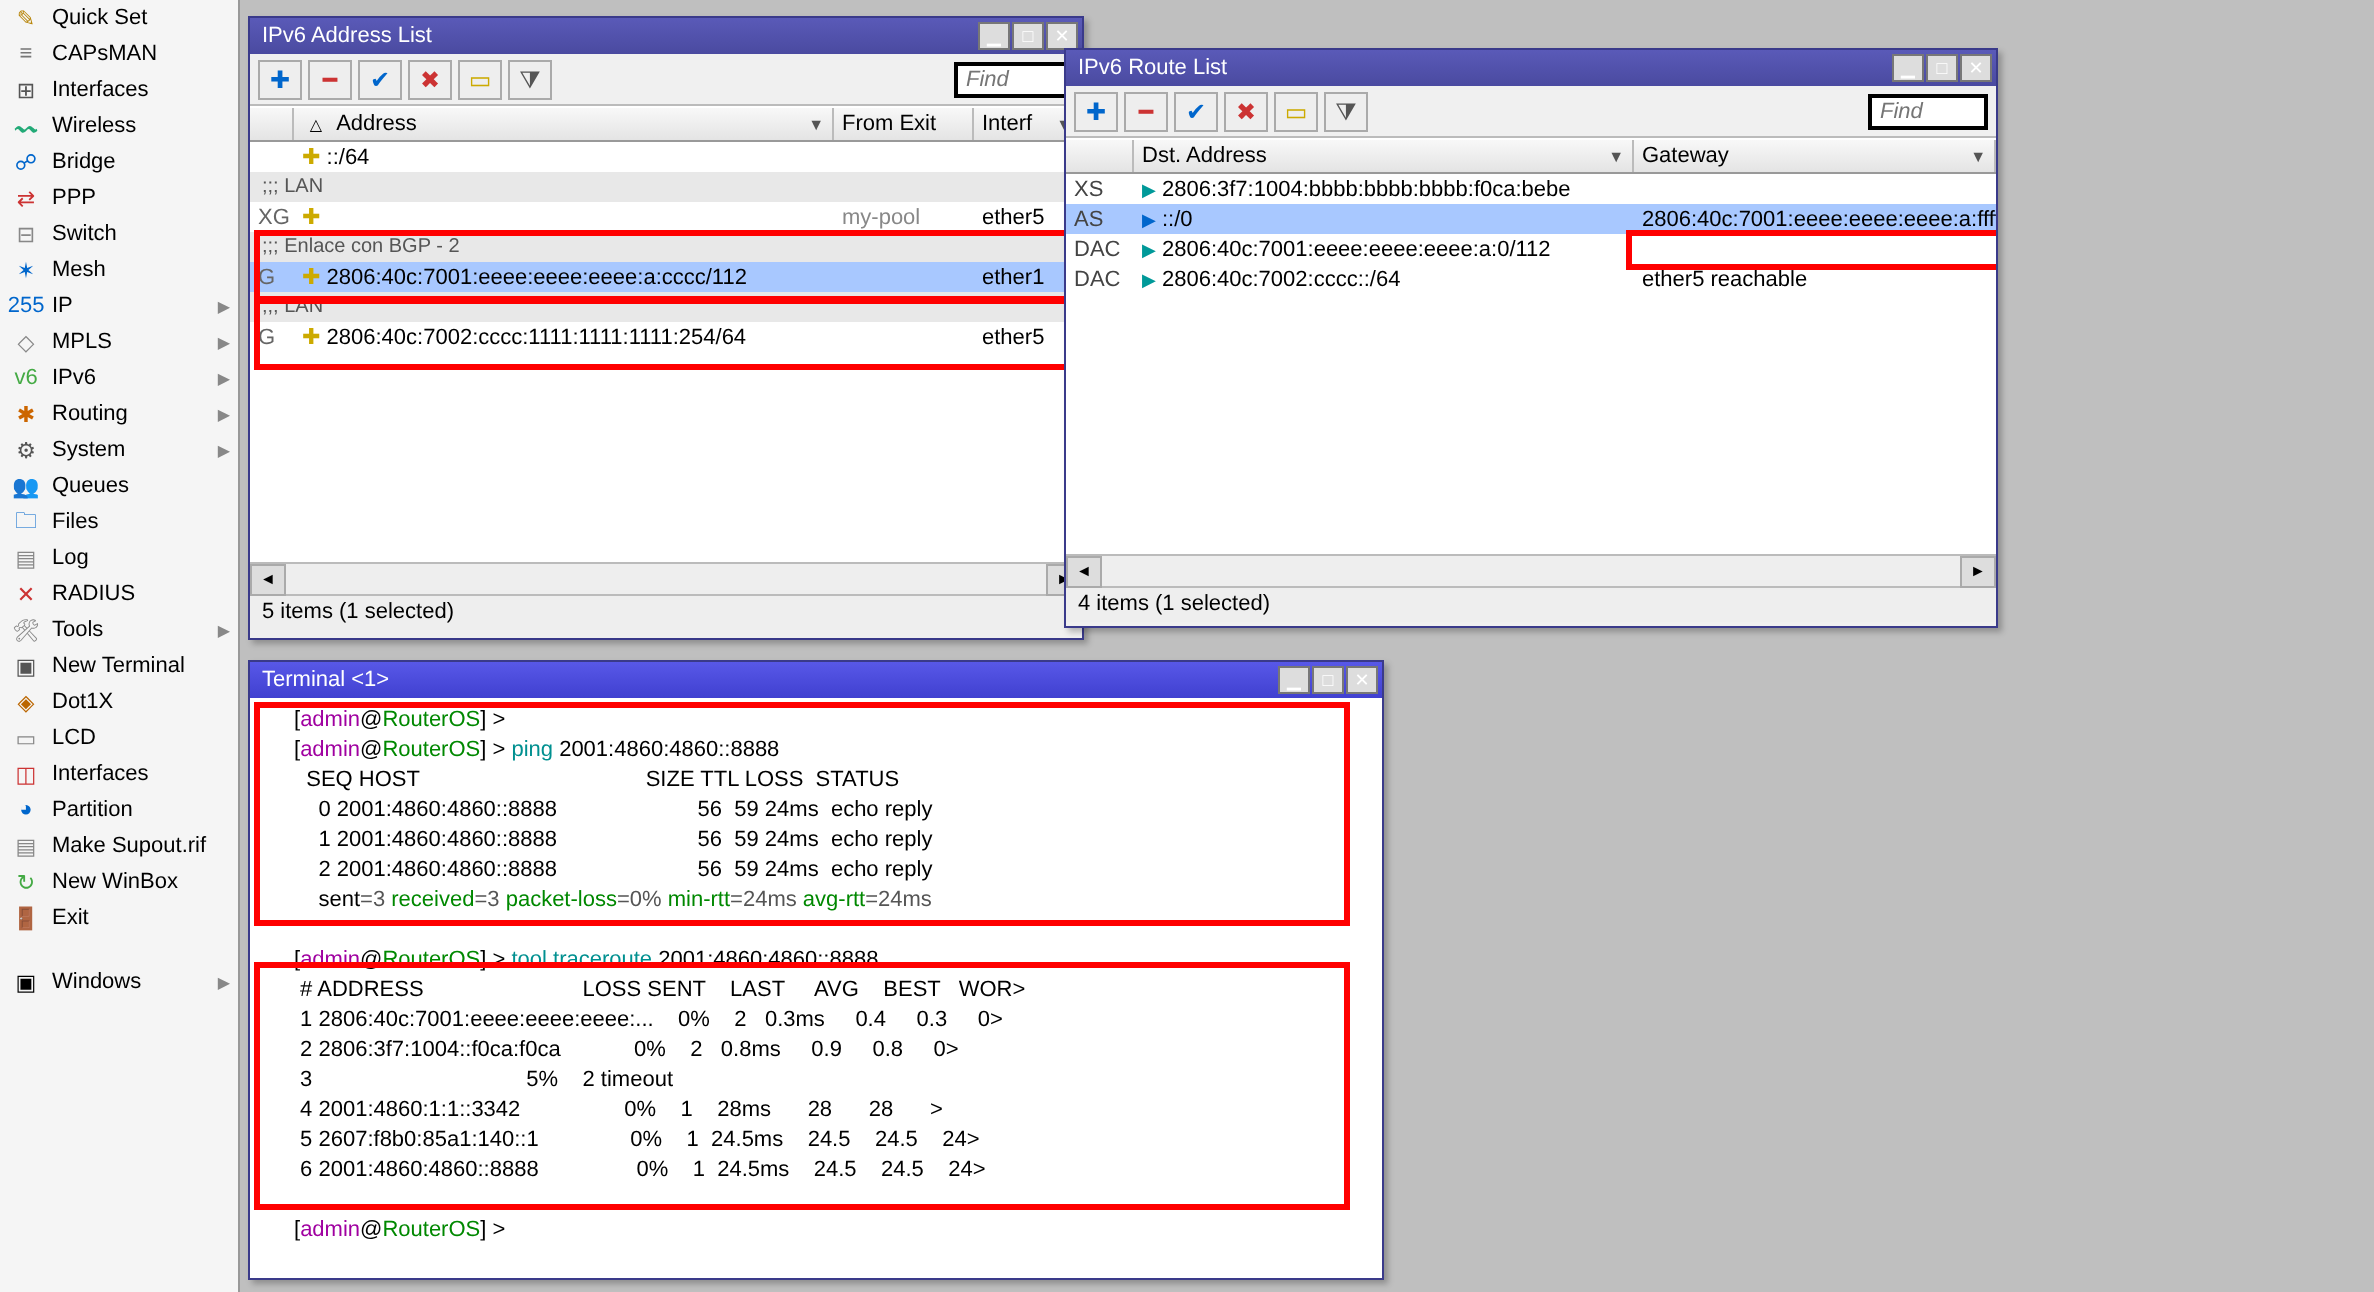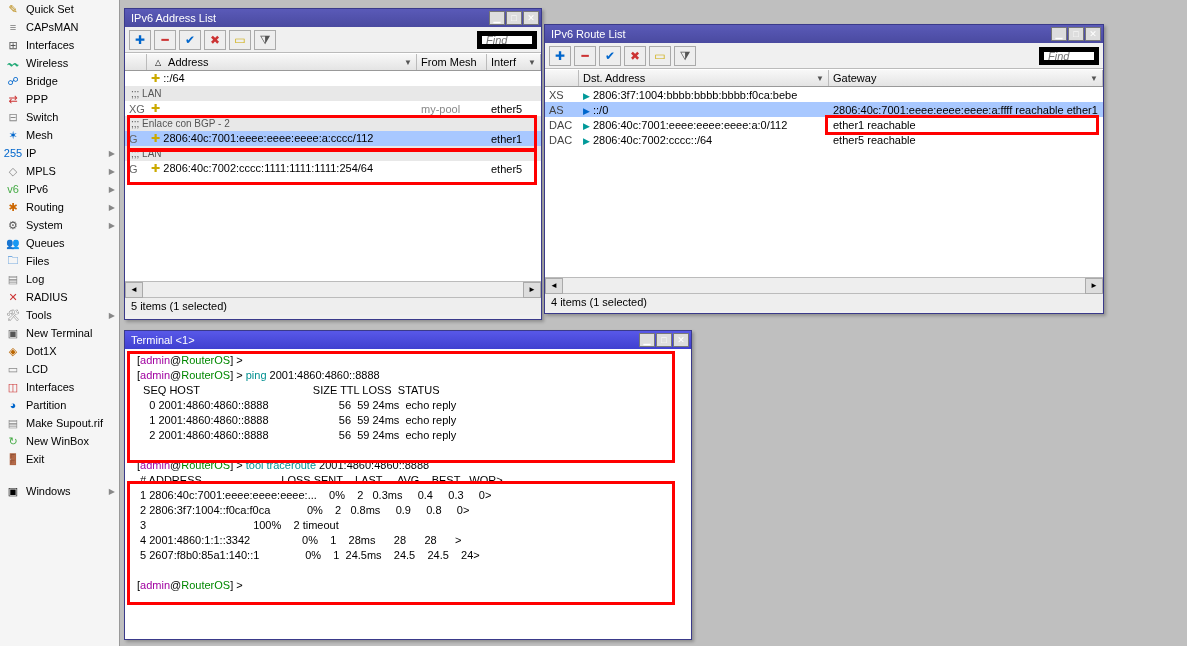--- a/index.html
+++ b/index.html
@@ -11,36 +11,36 @@
 .tri{margin-left:auto;color:#888;font-size:8px}
 .mdi{position:absolute;left:120px;top:0;width:1067px;height:646px;background:#bfbfbf}
 
 .win{position:absolute;background:#f0f0f0;border:1px solid #3a3a8a;box-shadow:2px 2px 3px rgba(0,0,0,.25)}
 .titlebar{height:18px;background:linear-gradient(#5a5ab8,#4a4aa0);color:#fff;display:flex;align-items:center;padding:0 2px 0 6px;font-size:11px}
 .titlebar.active{background:linear-gradient(#5858e8,#4040d0)}
 .titlebar .sp{flex:1}
 .wbtn{width:16px;height:14px;border:1px solid #777;background:#ddd;margin-left:1px;font-size:9px;line-height:12px;text-align:center;cursor:pointer}
 .toolbar{height:26px;display:flex;align-items:center;padding:2px 4px;gap:3px;border-bottom:1px solid #bbb}
 .tbtn{width:22px;height:20px;border:1px solid #aaa;background:#eee;display:flex;align-items:center;justify-content:center;cursor:pointer;font-size:12px}
-.find{margin-left:auto;width:60px;height:18px;border:5px solid #000000;background:#fff;color:#aaa;font-style:italic;padding:0 4px}
+.find{margin-left:auto;width:60px;height:18px;border:2px solid #000000;background:#fff;color:#aaa;font-style:italic;padding:0 4px}
 .hdr{display:flex;height:18px;background:#eee;border-bottom:1px solid #999;border-top:1px solid #fff}
 .hc{border-right:1px solid #bbb;padding:2px 4px;background:linear-gradient(#f8f8f8,#e4e4e4);overflow:hidden;display:flex;align-items:center}
 .hc .dd{margin-left:auto;font-size:8px;color:#555}
 .rows{background:#fff;position:relative;overflow:hidden}
 .row{display:flex;height:15px;align-items:center}
 .row.sel{background:#a8c8ff}
 .row.cmt{background:#e8e8e8;color:#555;padding-left:6px;font-size:10px}
 .cell{padding:0 4px;overflow:hidden;white-space:nowrap}
 .status{height:18px;padding:2px 6px;border-top:1px solid #bbb;background:#eee}
 .scroll-h{height:16px;background:#eee;border-top:1px solid #bbb;position:relative}
 .scroll-h::before{content:"◄";position:absolute;left:0;width:16px;height:14px;border:1px solid #aaa;background:#ddd;text-align:center;font-size:8px;line-height:14px}
 .scroll-h::after{content:"►";position:absolute;right:0;width:16px;height:14px;border:1px solid #aaa;background:#ddd;text-align:center;font-size:8px;line-height:14px}
 .redbox{border:3px solid red;position:absolute;pointer-events:none}
 
-.term{background:#fff;font-family:Consolas,monospace;font-size:12px;line-height:15px;padding:4px 12px;position:relative;height:calc(100% - 18px);overflow:hidden}
+.term{background:#fff;font-family:Consolas,monospace;font-size:12px;line-height:15px;padding:4px 22px;position:relative;height:calc(100% - 18px);overflow:hidden}
 .term .ln{white-space:pre}
 .c-cy{color:#009090}.c-gn{color:#008800}.c-mg{color:#a000a0}.c-pm{color:#555}
 </style>
 </head>
 <body>
 
 <div class="nav">
   <div id="nav-items">
       <div class="nav-item">
         <span class="ico" style="color:#b8860b">✎</span>
@@ -177,21 +177,21 @@
       <div class="tbtn" style="color:#06c">✔</div>
       <div class="tbtn" style="color:#c33">✖</div>
       <div class="tbtn" style="color:#ca0">▭</div>
       <div class="tbtn" style="color:#555">⧩</div>
       <input class="find" placeholder="Find" style="">
     </div>
     <div class="hdr">
       <div class="hc" style="width:22px"></div>
       <div class="hc" style="width:270px"><span class="ico" style="font-size:8px">△</span>&nbsp;<span>Address</span><span class="dd">▼</span></div>
       <div class="hc" style="width:70px">
-          <span>From Mesh</span>
+          <span>From Exit</span>
         </div>
       <div class="hc" style="flex:1">
           <span>Interf</span>
           <span class="dd">▼</span>
         </div>
     </div>
     <div class="rows" style="height:210px" id="addr-rows">
       <div class="redbox" style="left:2px;top:44px;width:410px;height:36px"></div>
       <div class="redbox" style="left:2px;top:78px;width:410px;height:36px"></div>
     <div class="row">
@@ -219,21 +219,21 @@
           <div class="cell" style="width:22px;color:#666">G</div>
           <div class="cell" style="width:270px"><span style="color:#ca0">✚</span> 2806:40c:7002:cccc:1111:1111:1111:254/64</div>
           <div class="cell" style="width:70px;color:#888"></div>
           <div class="cell" style="flex:1">ether5</div>
         </div>
       </div>
     <div class="scroll-h"></div>
     <div class="status">5 items (1 selected)</div>
   </div>
 
-  <div class="win" style="left:424px;top:24px;width:560px;height:290px">
+  <div class="win" style="left:412px;top:24px;width:467px;height:290px">
     <div class="titlebar">
       <span>IPv6 Route List</span>
       <span class="sp"></span>
       <span class="wbtn">▁</span>
       <span class="wbtn">□</span>
       <span class="wbtn">✕</span>
     </div>
     <div class="toolbar">
       <div class="tbtn" style="color:#06c">✚</div>
       <div class="tbtn" style="color:#c33">━</div>
@@ -261,21 +261,20 @@
           <div class="cell" style="width:250px"><span style="color:#099;font-size:9px">▶</span> 2806:3f7:1004:bbbb:bbbb:bbbb:f0ca:bebe</div>
         </div>
         <div class="row sel">
           <div class="cell" style="width:34px;color:#444">AS</div>
           <div class="cell" style="width:250px"><span style="color:#06c;font-size:9px">▶</span> ::/0</div>
           <div class="cell" style="flex:1">2806:40c:7001:eeee:eeee:eeee:a:ffff reachable ether1</div>
         </div>
         <div class="row">
           <div class="cell" style="width:34px;color:#444">DAC</div>
           <div class="cell" style="width:250px"><span style="color:#099;font-size:9px">▶</span> 2806:40c:7001:eeee:eeee:eeee:a:0/112</div>
-          <div class="cell" style="flex:1">ether1 reachable</div>
         </div>
         <div class="row">
           <div class="cell" style="width:34px;color:#444">DAC</div>
           <div class="cell" style="width:250px"><span style="color:#099;font-size:9px">▶</span> 2806:40c:7002:cccc::/64</div>
           <div class="cell" style="flex:1">ether5 reachable</div>
         </div>
       </div>
     <div class="scroll-h"></div>
     <div class="status">4 items (1 selected)</div>
   </div>
@@ -290,26 +289,28 @@
     </div>
     <div class="term" id="term-body">
       <div class="redbox" style="left:2px;top:2px;width:548px;height:112px"></div>
       <div class="redbox" style="left:2px;top:132px;width:548px;height:124px"></div>
     <div class="ln">[<span class="c-mg">admin</span>@<span class="c-gn">RouterOS</span>] &gt; </div>
         <div class="ln">[<span class="c-mg">admin</span>@<span class="c-gn">RouterOS</span>] &gt; <span class="c-cy">ping</span> 2001:4860:4860::8888</div>
         <div class="ln">  SEQ HOST                                     SIZE TTL LOSS  STATUS</div>
         <div class="ln">    0 2001:4860:4860::8888                       56  59 24ms  echo reply</div>
         <div class="ln">    1 2001:4860:4860::8888                       56  59 24ms  echo reply</div>
         <div class="ln">    2 2001:4860:4860::8888                       56  59 24ms  echo reply</div>
+        <div class="ln">    sent<span class="c-pm">=3 </span><span class="c-gn">received</span><span class="c-pm">=3 </span><span class="c-gn">packet-loss</span><span class="c-pm">=0% </span><span class="c-gn">min-rtt</span><span class="c-pm">=24ms </span><span class="c-gn">avg-rtt</span><span class="c-pm">=24ms</span></div>
         <div class="ln">&nbsp;</div>
         <div class="ln">[<span class="c-mg">admin</span>@<span class="c-gn">RouterOS</span>] &gt; <span class="c-cy">tool traceroute</span> 2001:4860:4860::8888</div>
         <div class="ln"> # ADDRESS                          LOSS SENT    LAST     AVG    BEST   WOR&gt;</div>
         <div class="ln"> 1 2806:40c:7001:eeee:eeee:eeee:...    0%    2   0.3ms     0.4     0.3     0&gt;</div>
         <div class="ln"> 2 2806:3f7:1004::f0ca:f0ca            0%    2   0.8ms     0.9     0.8     0&gt;</div>
-        <div class="ln"> 3                                   100%    2 timeout</div>
+        <div class="ln"> 3                                   5%    2 timeout</div>
         <div class="ln"> 4 2001:4860:1:1::3342                 0%    1    28ms      28      28      &gt;</div>
         <div class="ln"> 5 2607:f8b0:85a1:140::1               0%    1  24.5ms    24.5    24.5    24&gt;</div>
+        <div class="ln"> 6 2001:4860:4860::8888                0%    1  24.5ms    24.5    24.5    24&gt;</div>
         <div class="ln">&nbsp;</div>
         <div class="ln">[<span class="c-mg">admin</span>@<span class="c-gn">RouterOS</span>] &gt; </div>
       </div>
   </div>
 
 </div>
 
 </body></html>

